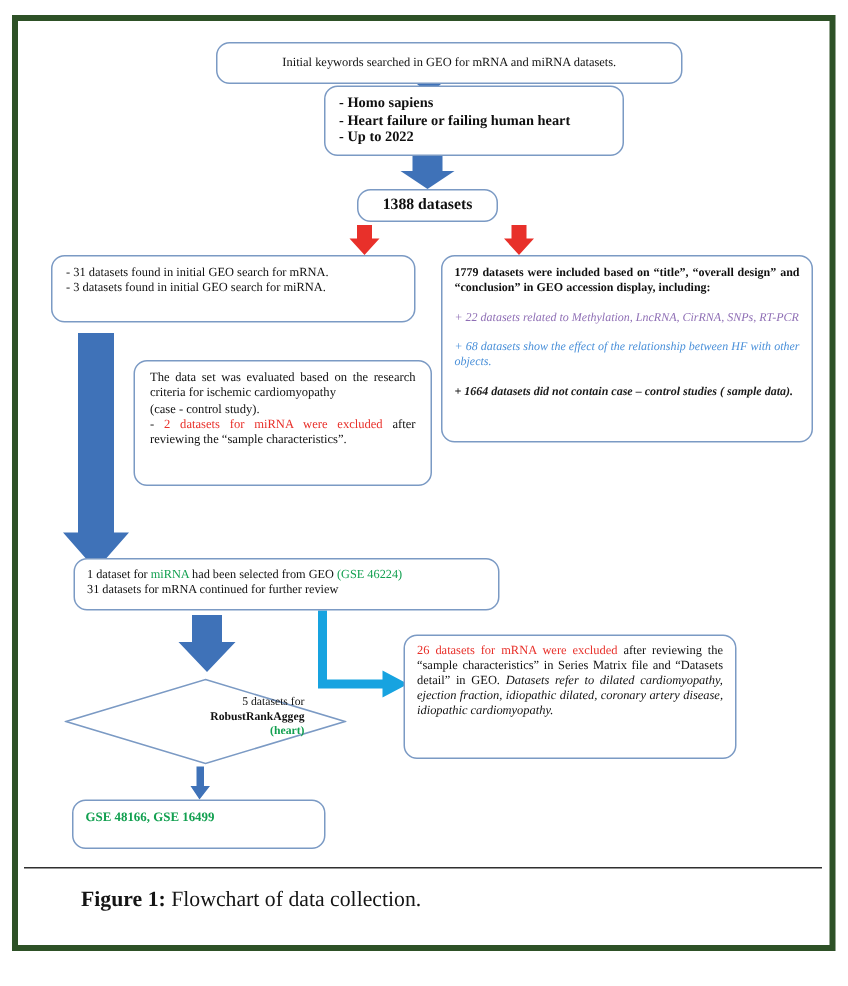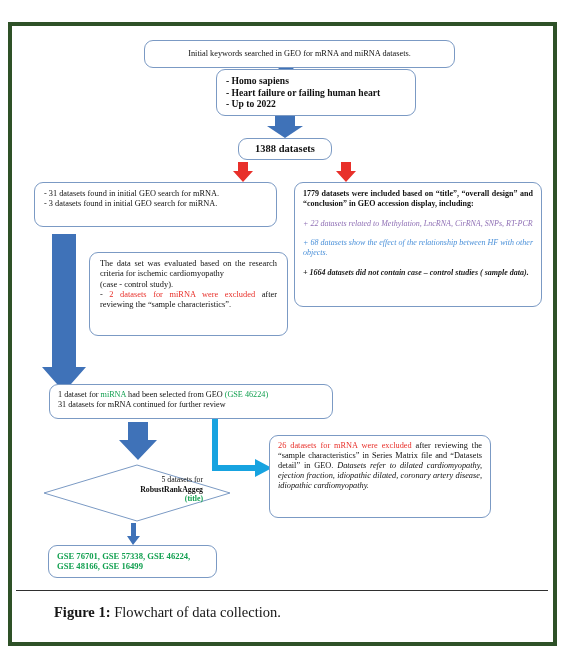--- a/index.html
+++ b/index.html
@@ -9,21 +9,21 @@
   }
   body {
     width: 565px;
     height: 657px;
     font-family: "Liberation Serif", serif;
     position: relative;
     overflow: hidden;
   }
   #page {
     position: absolute;
-    left: 0; top: 12px;
+    left: 0; top: 0;
     width: 565px;
     height: 508px;
     box-sizing: border-box;
   }
   .page-border {
     position: absolute;
     left: 8px;
     top: 10px;
     width: 549px;
     height: 624px;
@@ -226,27 +226,26 @@
     <div class="inner t-j"><span class="c-red">26 datasets for mRNA were excluded</span><span> after reviewing  the  “sample  characteristics”  in Series Matrix file and “Datasets detail” in GEO. </span><span class="i">Datasets refer to dilated cardiomyopathy, ejection fraction, idiopathic dilated, coronary artery disease, idiopathic cardiomyopathy.</span></div>
   </div>
 
   <div id="diamond-wrap">
     <svg width="188" height="58" viewBox="0 0 188 58" xmlns="http://www.w3.org/2000/svg">
       <polygon points="94,1 187,29 94,57 1,29" fill="#ffffff" stroke="#7b9ac4" stroke-width="1"></polygon>
     </svg>
     <div id="diamond-label">
       <div>5 datasets for</div>
       <div class="b">RobustRankAggeg</div>
-      <div class="b c-green">(title)</div>
+      <div class="b c-green">(heart)</div>
     </div>
   </div>
 
   <div class="box" id="box-final">
     <div class="inner b c-green">
-      <div>GSE 76701, GSE 57338, GSE 46224,</div>
       <div>GSE 48166, GSE 16499</div>
     </div>
   </div>
 
   <div class="caption-rule"></div>
   <div id="caption"><span class="lbl">Figure 1:</span>
     <span>Flowchart of data collection.</span></div>
 </div>
 
 </body></html>

